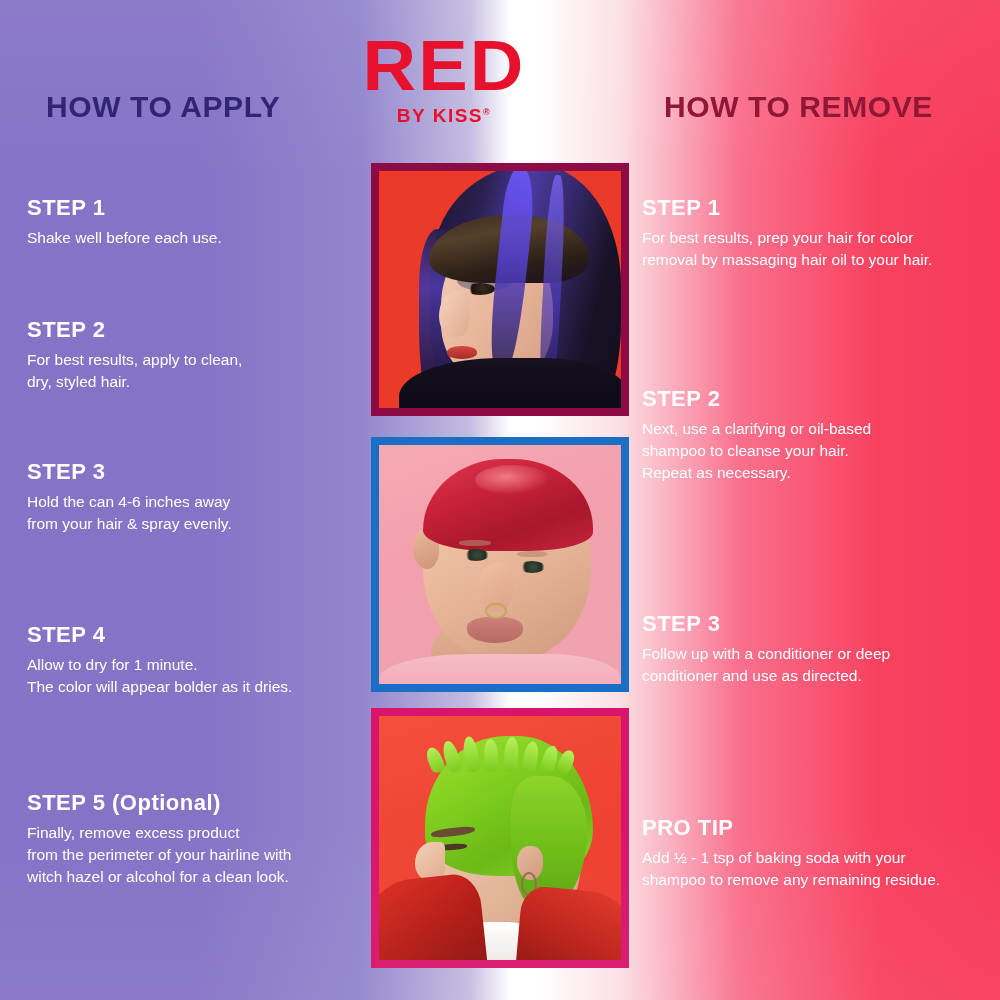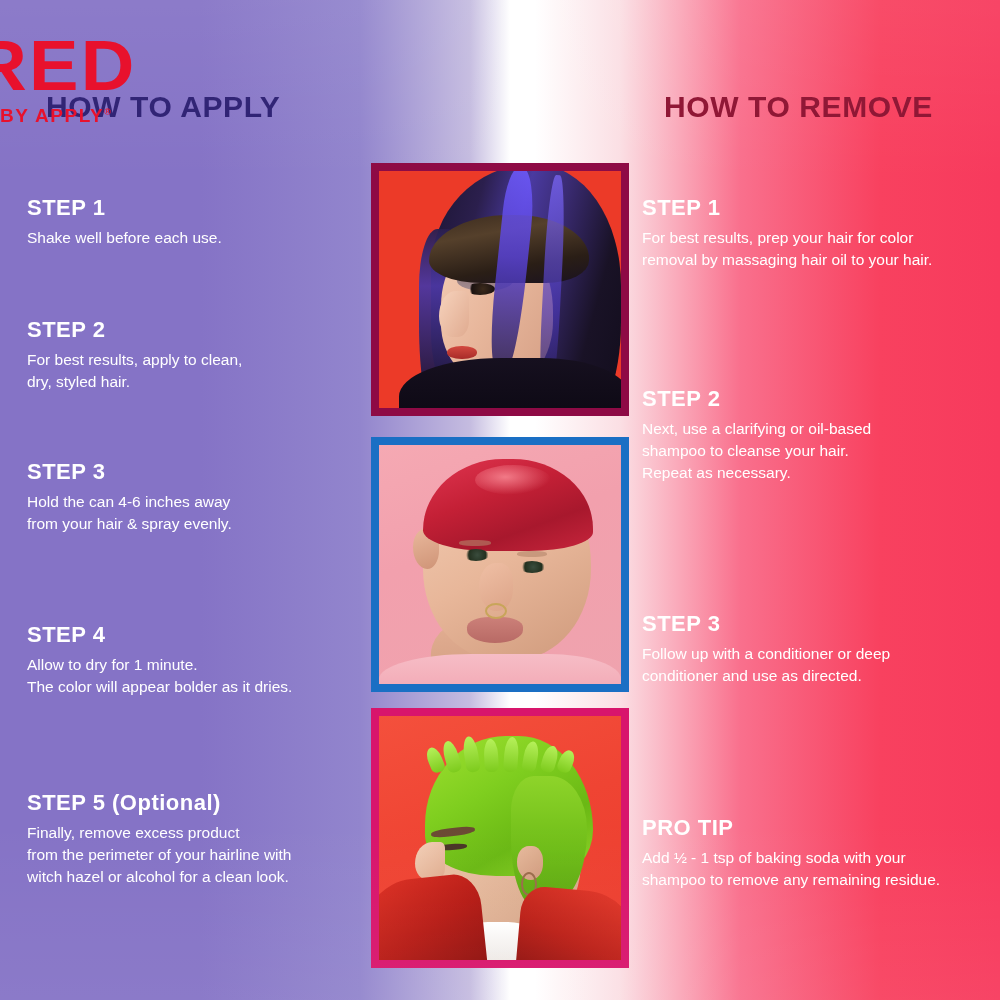--- a/index.html
+++ b/index.html
@@ -38,21 +38,21 @@
     pointer-events: none;
     background: linear-gradient(180deg, rgba(255,255,255,0.06) 0%, rgba(255,255,255,0) 18%, rgba(255,255,255,0) 82%, rgba(255,255,255,0.05) 100%);
   }
 
   
   .logo {
     position: absolute;
     top: 32px;
     left: 0;
     width: 888px;
-    text-align: left;
+    text-align: center;
     z-index: 5;
   }
   .logo-red {
     font-family: "Liberation Sans", "DejaVu Sans", sans-serif;
     font-weight: bold;
     font-size: 70px;
     letter-spacing: 2px;
     line-height: 0.98;
     color: #e8112d;
     margin: 0;
@@ -277,21 +277,21 @@
 
 </style>
 </head>
 <body>
 
 <div class="poster">
 
   <div class="logo">
     <div class="logo-red">RED</div>
     <div class="logo-sub">
-      <span>BY APPLY</span><span class="reg">®</span>
+      <span>BY KISS</span><span class="reg">®</span>
     </div>
   </div>
 
   <div class="col-heading heading-apply">HOW TO APPLY</div>
   <div class="col-heading heading-remove">HOW TO REMOVE</div>
 
   <div class="step s-left" id="apply-step-1">
     <div class="step-title">STEP 1</div>
     <div class="step-body">Shake well before each use.</div>
   </div>

